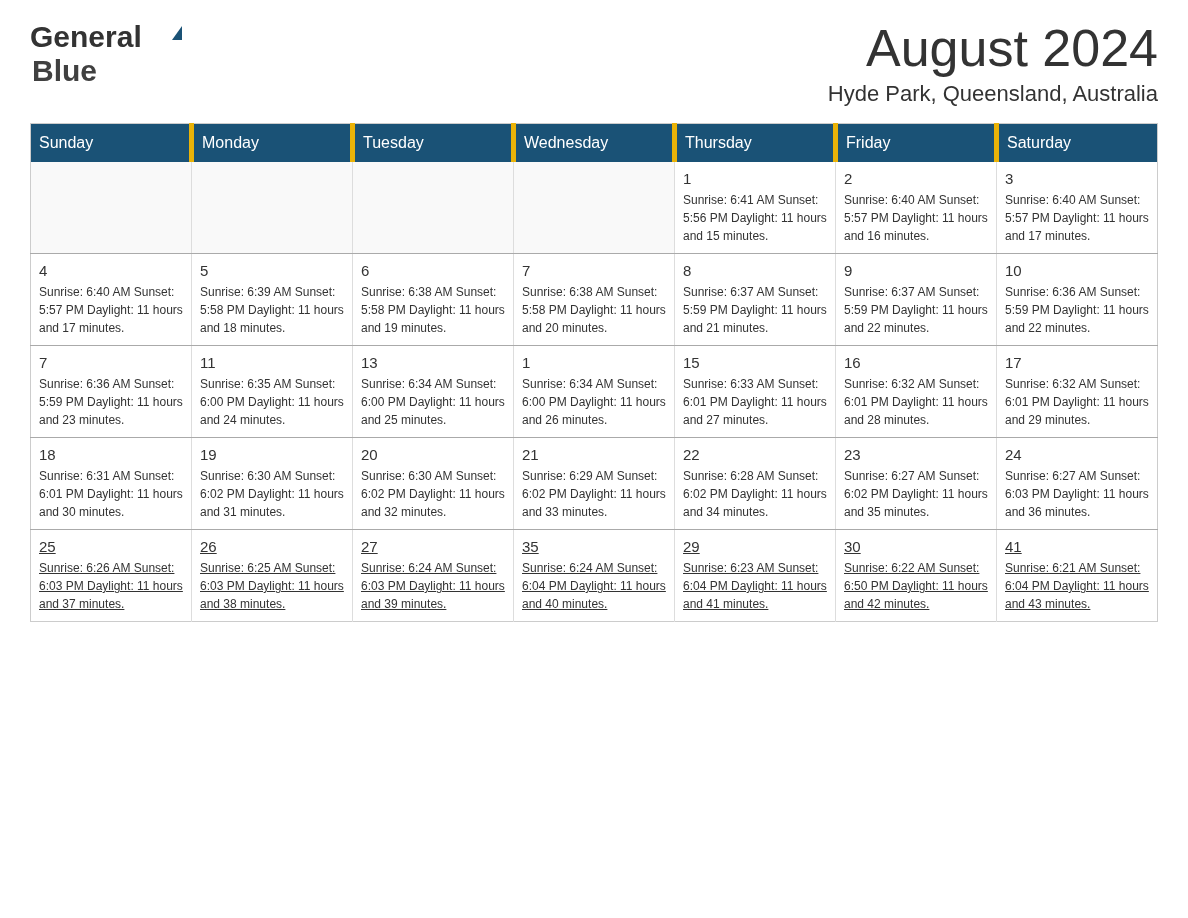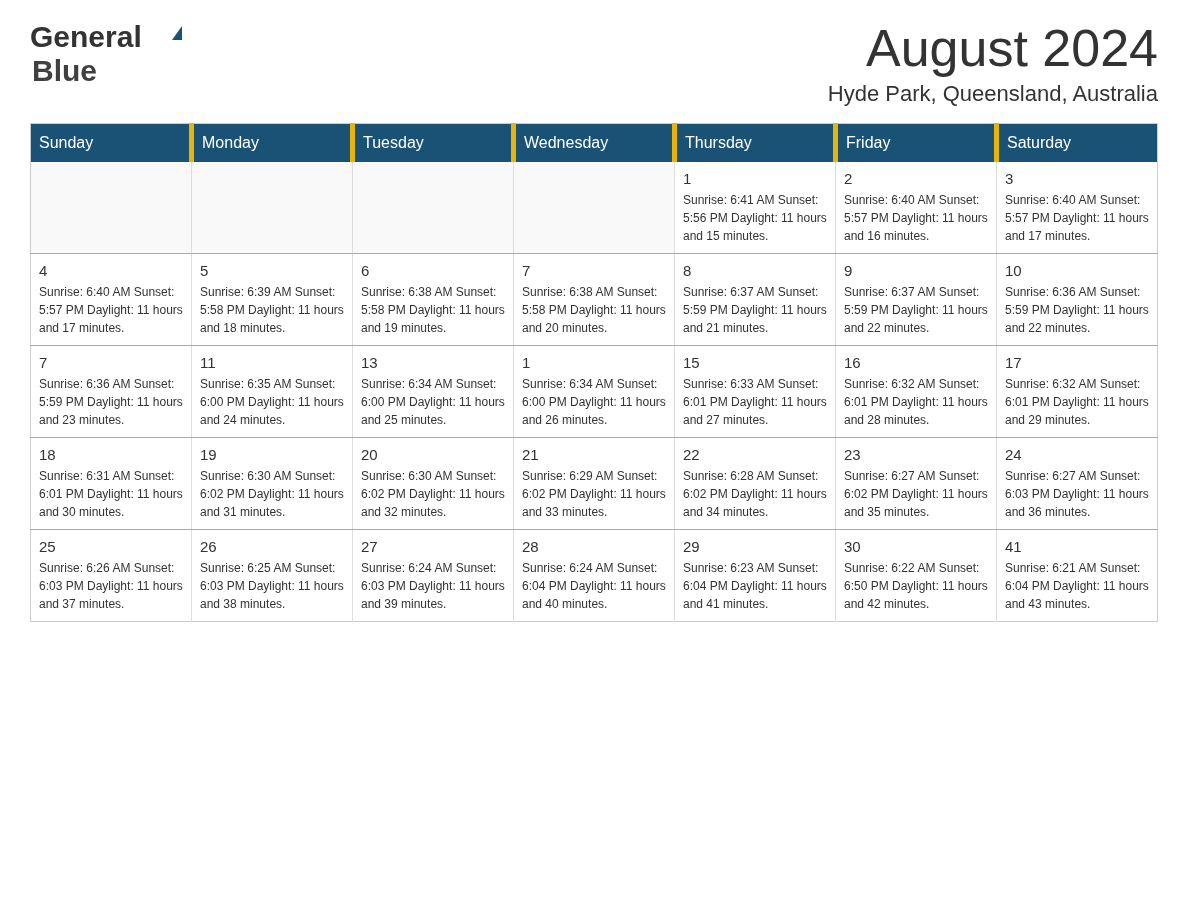--- a/index.html
+++ b/index.html
@@ -55,20 +55,21 @@
       width: 14.28%;
       min-height: 100px;
       font-size: 13px;
       color: #333;
     }
     .calendar td:last-child {
       border-right: none;
     }
     .calendar tr:last-child td {
       border-bottom: none;
+      text-decoration: underline;
     }
     .day-number {
       font-size: 15px;
       font-weight: normal;
       color: #333;
       display: block;
       margin-bottom: 4px;
     }
     .day-info {
       font-size: 12px;
@@ -306,21 +307,21 @@
 Sunset: 6:03 PM
 Daylight: 11 hours and 38 minutes.</div>
         </td>
         <td>
           <span class="day-number">27</span>
           <div class="day-info">Sunrise: 6:24 AM
 Sunset: 6:03 PM
 Daylight: 11 hours and 39 minutes.</div>
         </td>
         <td>
-          <span class="day-number">28</span>
+          <span class="day-number">35</span>
           <div class="day-info">Sunrise: 6:24 AM
 Sunset: 6:04 PM
 Daylight: 11 hours and 40 minutes.</div>
         </td>
         <td>
           <span class="day-number">29</span>
           <div class="day-info">Sunrise: 6:23 AM
 Sunset: 6:04 PM
 Daylight: 11 hours and 41 minutes.</div>
         </td>

